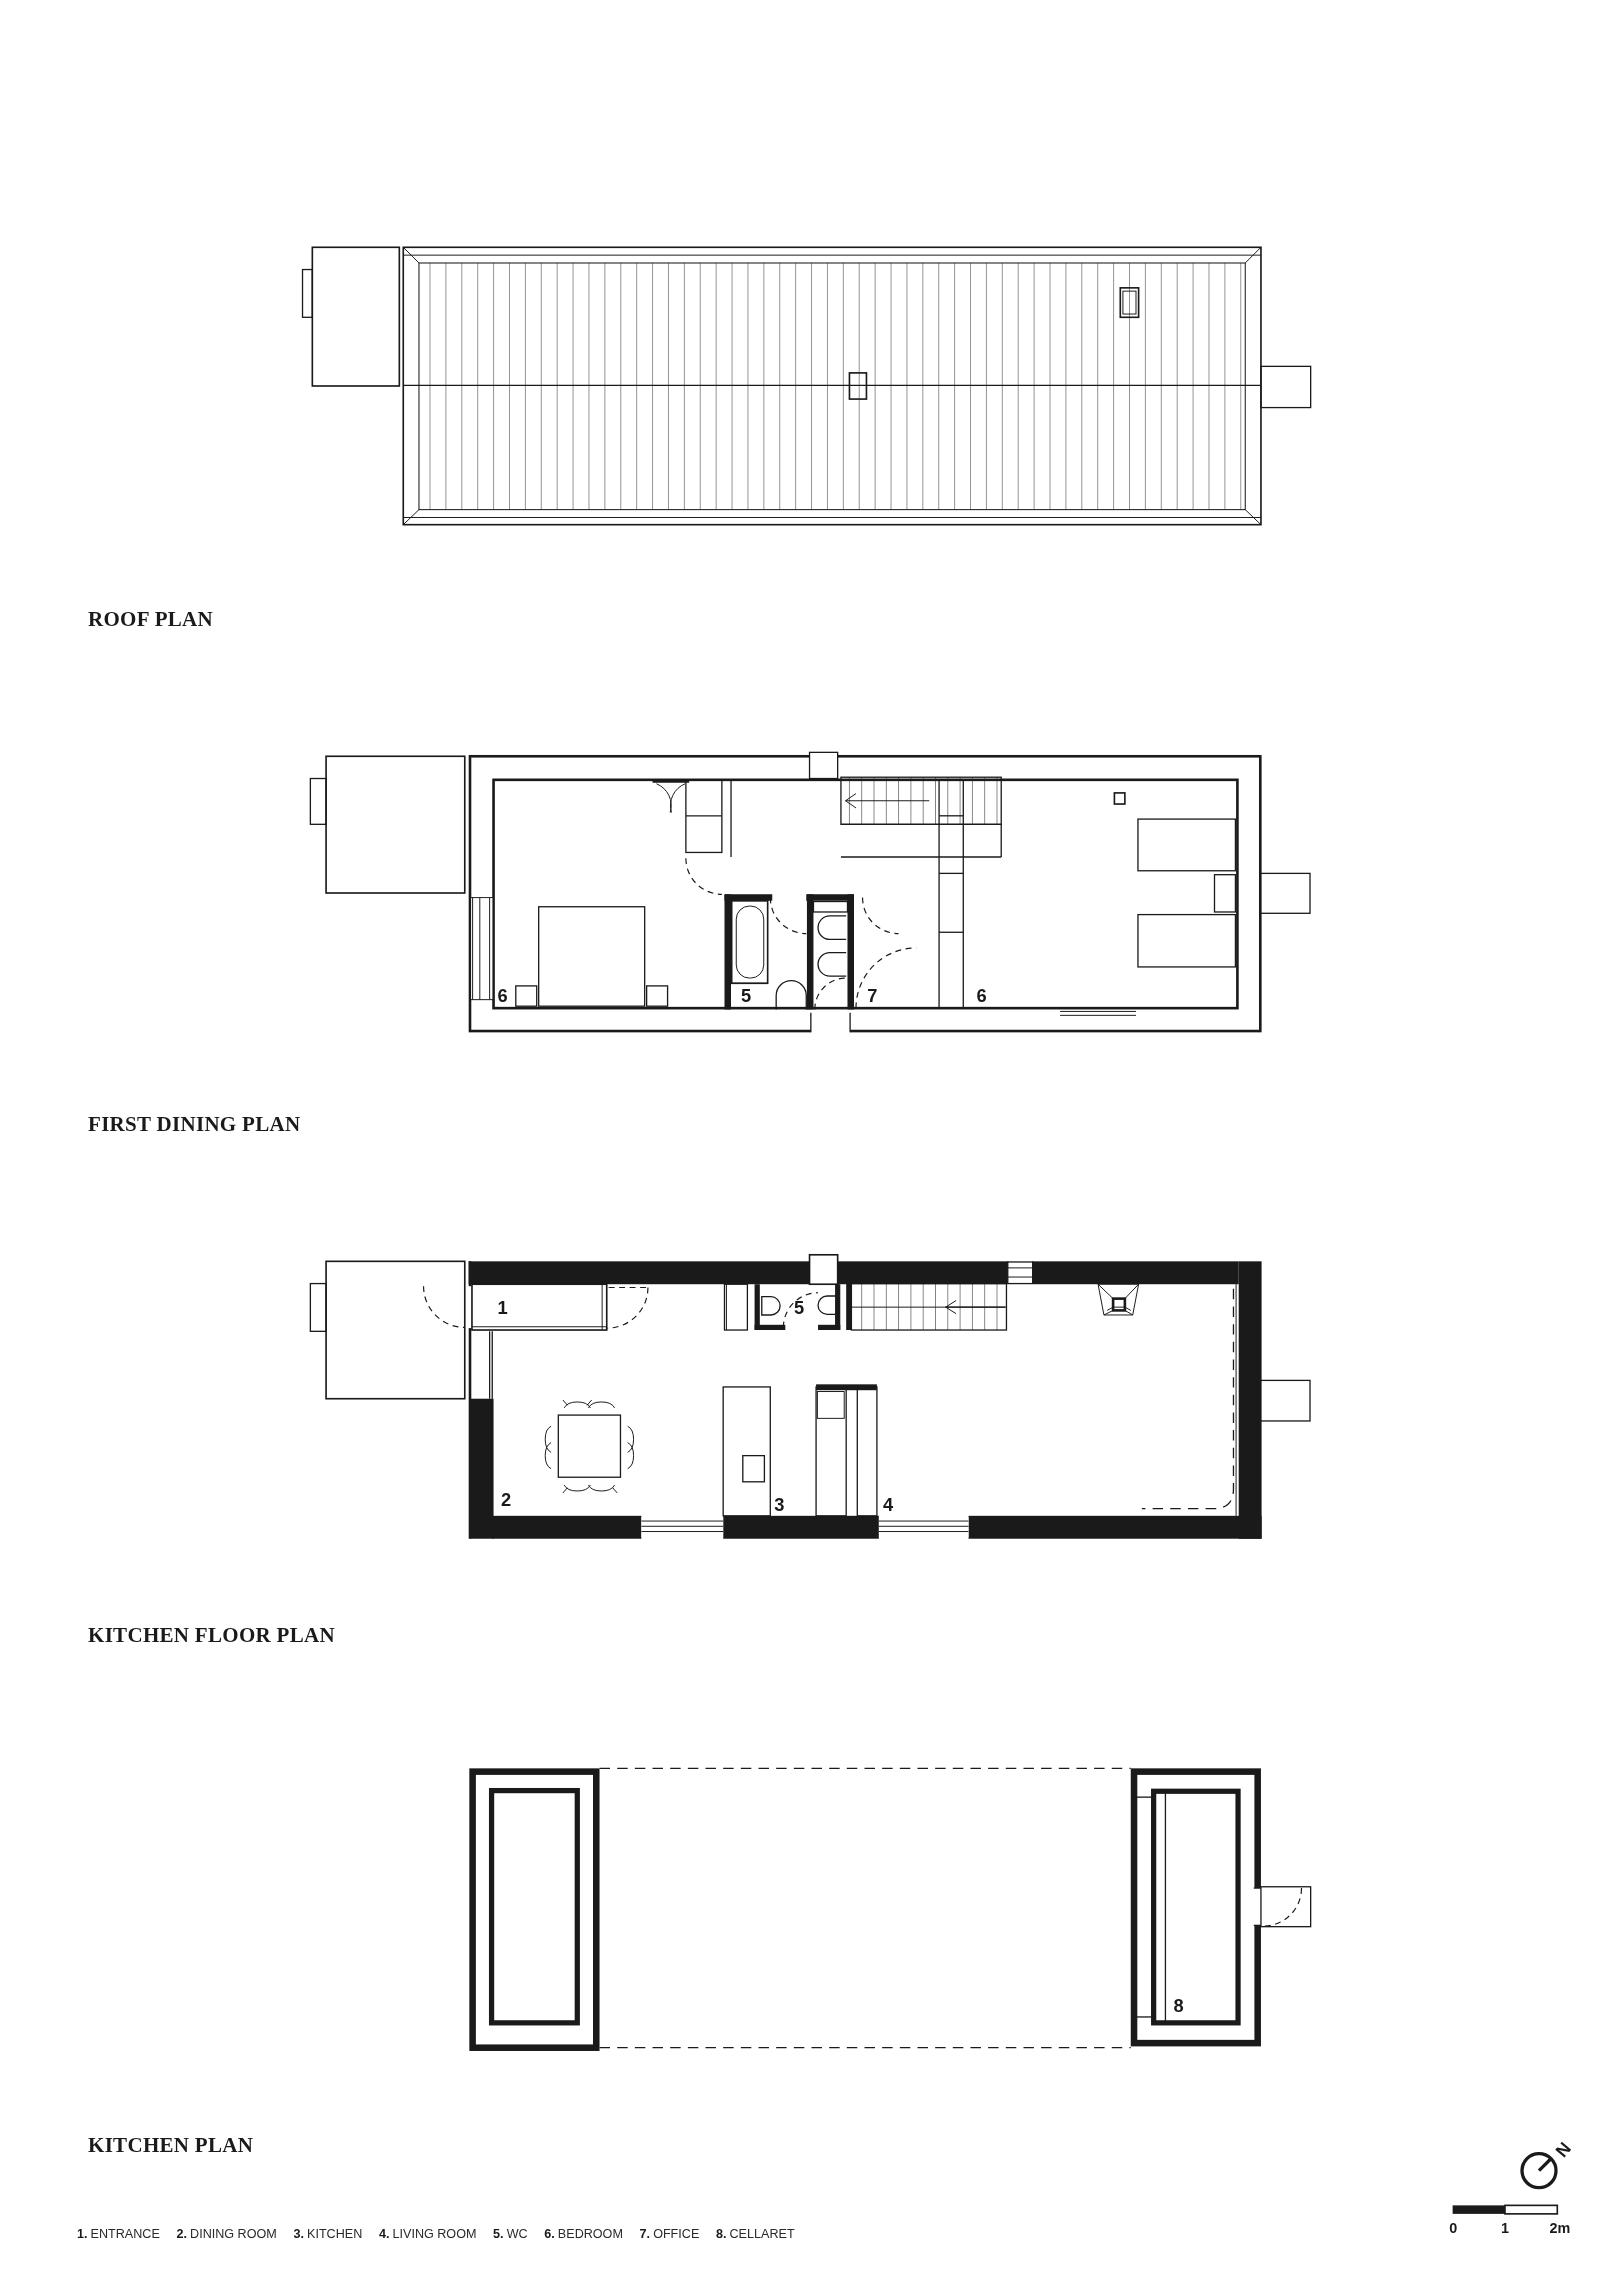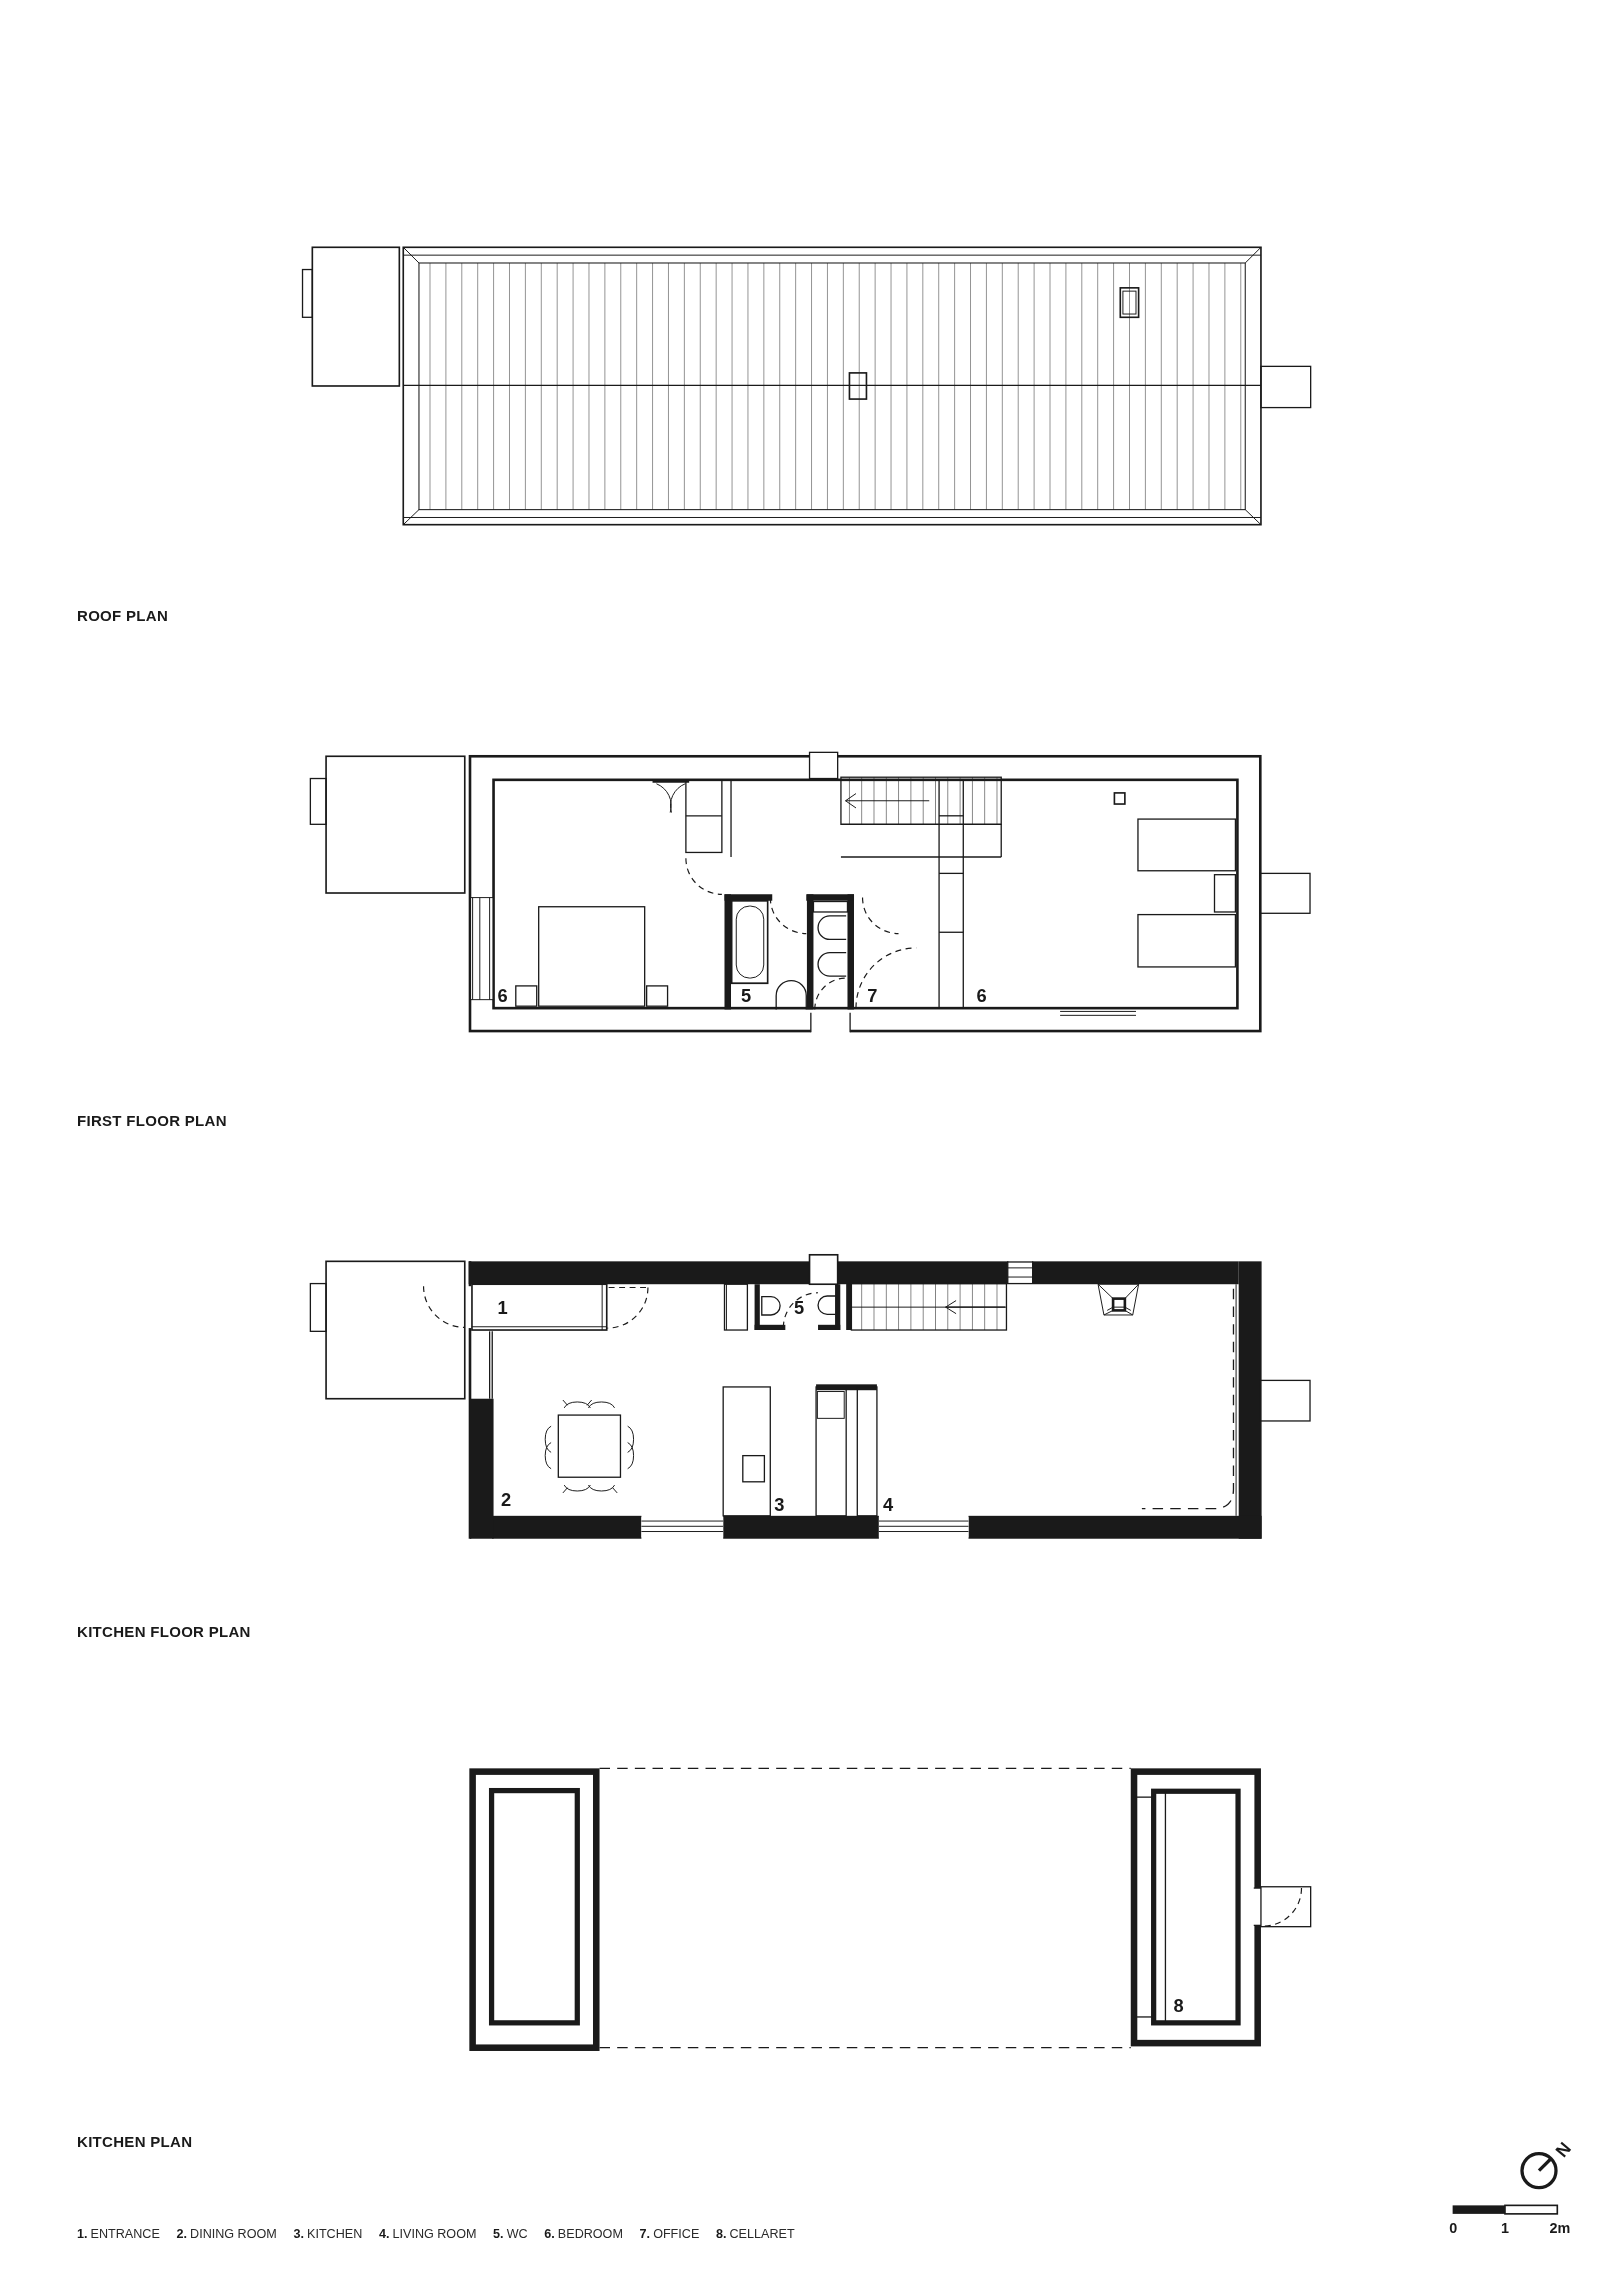--- a/index.html
+++ b/index.html
@@ -1,19 +1,19 @@
 <!DOCTYPE html>
 <html style="font-size:10.5px"><head>
 <meta charset="utf-8">
 <style>
   html,body{margin:0;padding:0;background:#e8e8e8;}
   #sheet{position:relative;width:1623px;height:2295px;background:#ffffff;margin:0 auto;
          font-family:"Liberation Sans", sans-serif;color:#1a1a1a;overflow:hidden;}
   #sheet svg{position:absolute;left:0;top:0;}
-  .plan-title{position:absolute;left:77px;font-size:15px;font-weight:bold;letter-spacing:0.3px;white-space:nowrap;}
+  .plan-title{position:absolute;left:88px;font-size:21px;font-weight:bold;letter-spacing:0.3px;white-space:nowrap;font-family:Liberation Serif, serif;}
   #legend{position:absolute;left:77px;top:2226px;display:flex;gap:17.7px;font-size:13.4px;
           transform:scaleX(.94);transform-origin:left center;white-space:nowrap;}
   #legend .item b{font-weight:bold;margin-right:3.3px;}
   #legend .item span{font-weight:400;color:#2a2a2a;}
   
   .s15{fill:none;stroke:#1a1a1a;stroke-width:1.5}
   .s2 {fill:none;stroke:#1a1a1a;stroke-width:2}
   .s25{fill:none;stroke:#1a1a1a;stroke-width:2.5}
   .s4 {fill:none;stroke:#1a1a1a;stroke-width:4}
   .s5 {fill:none;stroke:#1a1a1a;stroke-width:5}
@@ -272,21 +272,21 @@
     <g>
       <rect x="2220" y="3371" width="80" height="13" class="blk"></rect>
       <rect x="2300" y="3371" width="80" height="13" fill="#ffffff" stroke="#1a1a1a" stroke-width="2.5"></rect>
       <text class="tick" x="2221" y="3413">0</text>
       <text class="tick" x="2300" y="3413">1</text>
       <text class="tick" x="2384" y="3413">2m</text>
     </g>
   </svg>
 
   <div class="plan-title" style="top:607px">ROOF PLAN</div>
-  <div class="plan-title" style="top:1112px">FIRST FLOOR PLAN</div>
+  <div class="plan-title" style="top:1112px">FIRST DINING PLAN</div>
   <div class="plan-title" style="top:1623px">KITCHEN FLOOR PLAN</div>
   <div class="plan-title" style="top:2133px">KITCHEN PLAN</div>
 
   <div id="legend">
     <span class="item"><b>1.</b><span>ENTRANCE</span></span>
     <span class="item"><b>2.</b><span>DINING ROOM</span></span>
     <span class="item"><b>3.</b><span>KITCHEN</span></span>
     <span class="item"><b>4.</b><span>LIVING ROOM</span></span>
     <span class="item"><b>5.</b><span>WC</span></span>
     <span class="item"><b>6.</b><span>BEDROOM</span></span>

